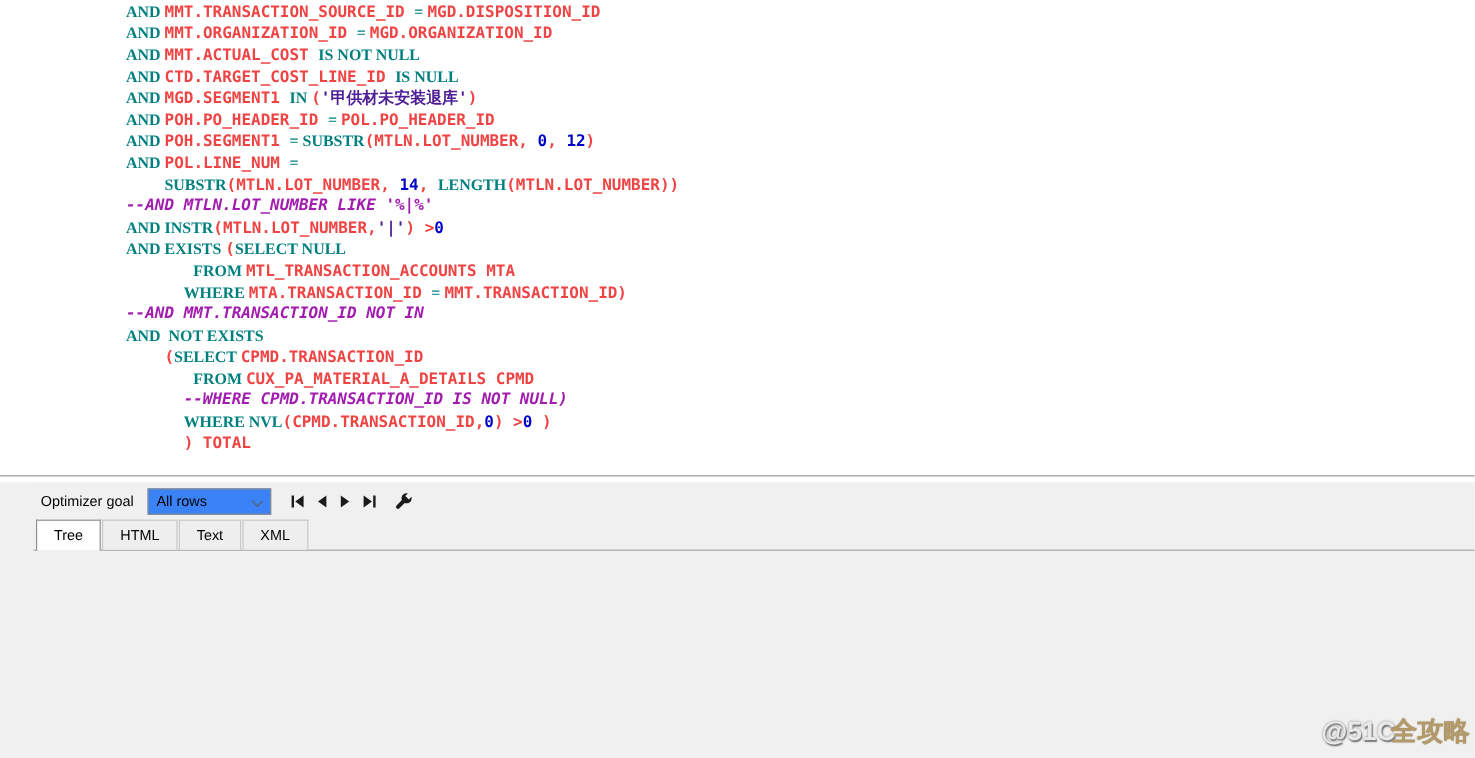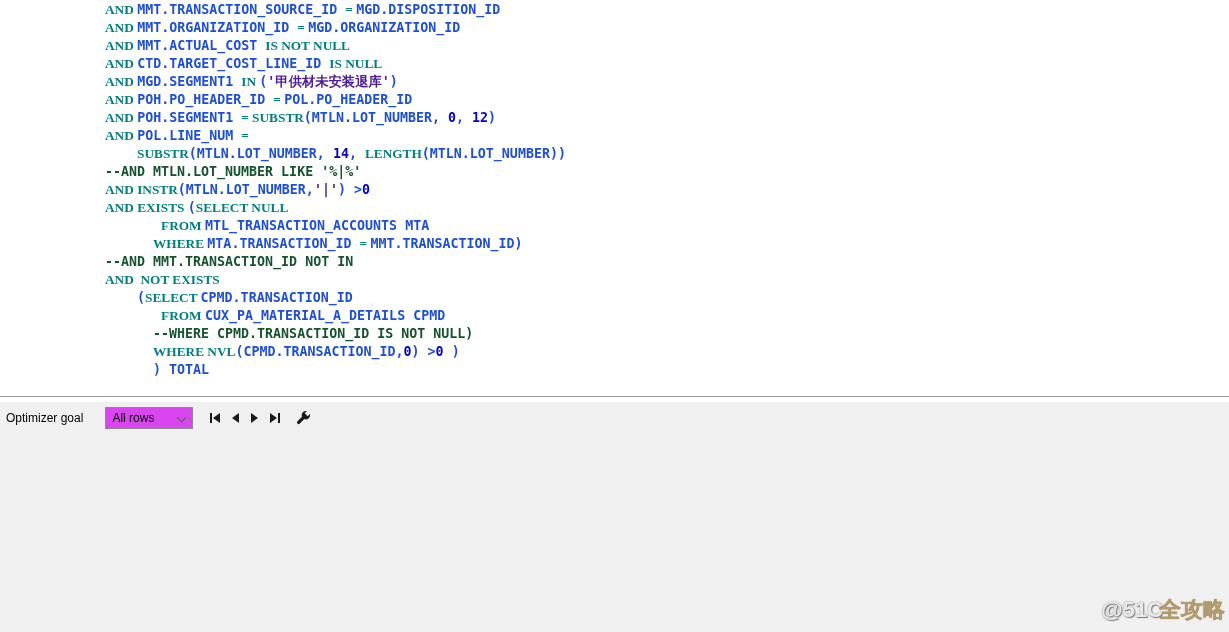--- a/index.html
+++ b/index.html
@@ -7,34 +7,34 @@
               font-family:"Liberation Sans", sans-serif; }
   .screen { position:relative; width:1229px; height:632px; background:#fff; }
 
   
   .code-area { position:absolute; left:0; top:0; width:1229px; height:396px;
                background:#fff; overflow:hidden; padding-top:1px;
                font-family:"DejaVu Sans Mono","Liberation Mono",monospace;
                font-size:13.3px; font-weight:bold; line-height:18px; white-space:pre; }
   .code-line { height:18px; padding-left:105px; }
   .tok-k { color:#007F7F;font-family:Liberation Serif, serif; }
-  .tok-i { color:#1d4ed8; }
+  .tok-i { color:#ef4444; }
   .tok-s { color:#4c1d95; }
   .tok-n { color:#0000C8; }
-  .tok-c { color:#14532d; }
+  .tok-c { color:#a21caf; font-style:italic; }
 
   
   .splitter { position:absolute; left:0; top:396px; width:1229px; height:6px;
               background:#fff; border-top:1px solid #9a9a9a; }
-  .panel { position:absolute; left:0; top:402px; width:1229px; height:230px; background:#f0f0f0; }
+  .panel { position:absolute; left:0; top:402px; width:1229px; height:230px; background:#f0f0f0;padding-left:28px; }
 
   .toolbar { height:31px; display:flex; align-items:center; background:#f0f0f0;
              font-size:12px; color:#000; }
   .tb-label { margin-left:6px; }
-  .dropdown { margin-left:22px; width:88px; height:22px; background:#d946ef;
+  .dropdown { margin-left:12px; width:103px; height:22px; background:#3b82f6;
               border:1px solid #8a8a8a; display:flex; align-items:center;
               padding-left:6px; position:relative; cursor:default; }
   .dropdown .chev { position:absolute; right:7px; top:7px; width:7px; height:7px;
                     border-right:1.6px solid #5a5a5a; border-bottom:1.6px solid #5a5a5a;
                     transform:rotate(45deg) scale(1,0.9); transform-origin:60% 40%; }
   .navbtns { display:flex; align-items:center; margin-left:12px; }
   .navbtn { width:20px; height:20px; display:flex; align-items:center; justify-content:center;
             background:transparent; border:none; }
   .navbtn svg { display:block; }
   .wrench { margin-left:8px; }
@@ -99,20 +99,26 @@
         <button class="navbtn wrench">
           <span>
               <svg width="15" height="15" viewBox="0 0 16 16">
                 <path d="M10.5 1a4.5 4.5 0 0 0-4.17 6.2L1.6 11.93a1.77 1.77 0 1 0 2.5 2.5l4.73-4.73A4.5 4.5 0 0 0 15 5.5c0-.41-.06-.8-.16-1.18L12.5 6.66 9.34 3.5l2.34-2.34A4.6 4.6 0 0 0 10.5 1z" fill="#1a1a1a"></path>
               </svg>
             </span>
         </button>
       </div>
     </div>
 
+    <div class="tabbar" id="tabbar">
+        <div class="tab active">Tree</div>
+        <div class="tab">HTML</div>
+        <div class="tab">Text</div>
+        <div class="tab">XML</div>
+      </div>
 
   </div>
 
   <div class="watermark">
     <span class="wm-at">@51C</span><span class="wm-cn">全攻略</span>
   </div>
 
 </div>
 
 </body></html>

